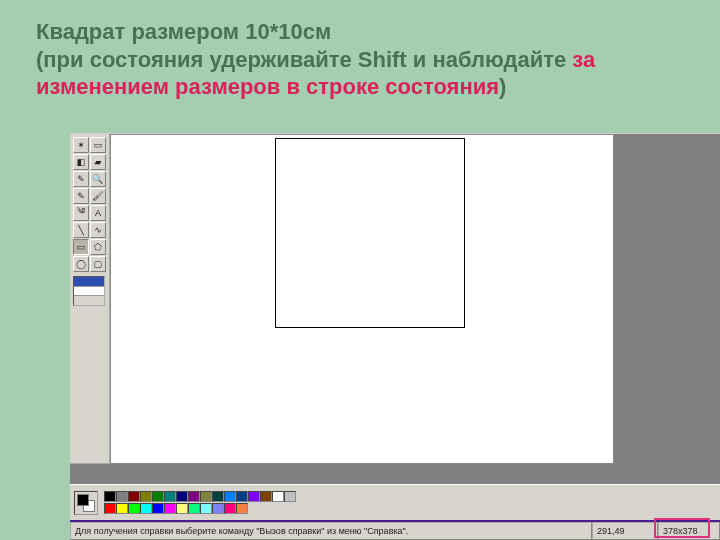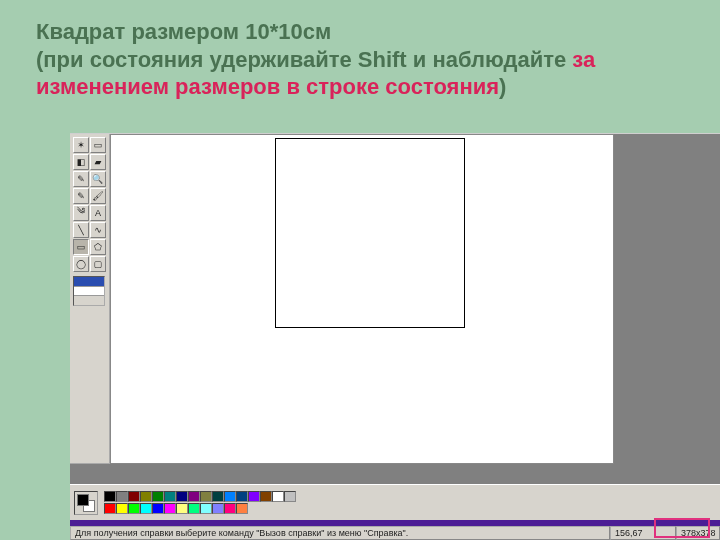--- a/index.html
+++ b/index.html
@@ -143,38 +143,38 @@
     border-left-color: #444;
     cursor: pointer;
   }
 
   .statusbar {
     position: absolute;
     left: 0; bottom: 0;
     width: 100%;
     height: 20px;
     background: #d7d4cd;
-    border-top: 6px solid #4c1d95;
+    border-top: 2px solid #4c1d95;
     display: flex;
     font-size: 9px;
     color: #222;
     align-items: stretch;
   }
   .status-cell {
     border: 1px solid #888;
     border-top-color: #aaa;
     border-left-color: #aaa;
     display: flex;
     align-items: center;
     padding: 0 4px;
     background: #d7d4cd;
   }
   .status-hint { flex: 1; }
   .status-coord { width: 66px; }
-  .status-size { width: 44px; }
+  .status-size { width: 62px; }
 
   .size-highlight {
     position: absolute;
     right: 10px;
     bottom: 2px;
     width: 56px;
     height: 20px;
     border: 2px solid #e0317e;
     pointer-events: none;
   }
@@ -253,18 +253,18 @@
         <div class="swatch" style="background: rgb(0, 255, 128);"></div>
         <div class="swatch" style="background: rgb(128, 255, 255);"></div>
         <div class="swatch" style="background: rgb(128, 128, 255);"></div>
         <div class="swatch" style="background: rgb(255, 0, 128);"></div>
         <div class="swatch" style="background: rgb(255, 128, 64);"></div>
       </div>
   </div>
 
   <div class="statusbar">
     <div class="status-cell status-hint">Для получения справки выберите команду "Вызов справки" из меню "Справка".</div>
-    <div class="status-cell status-coord">156,67</div>
+    <div class="status-cell status-coord">291,49</div>
     <div class="status-cell status-size">378x378</div>
   </div>
 
   <div class="size-highlight"></div>
 </div>
 
 </body></html>

